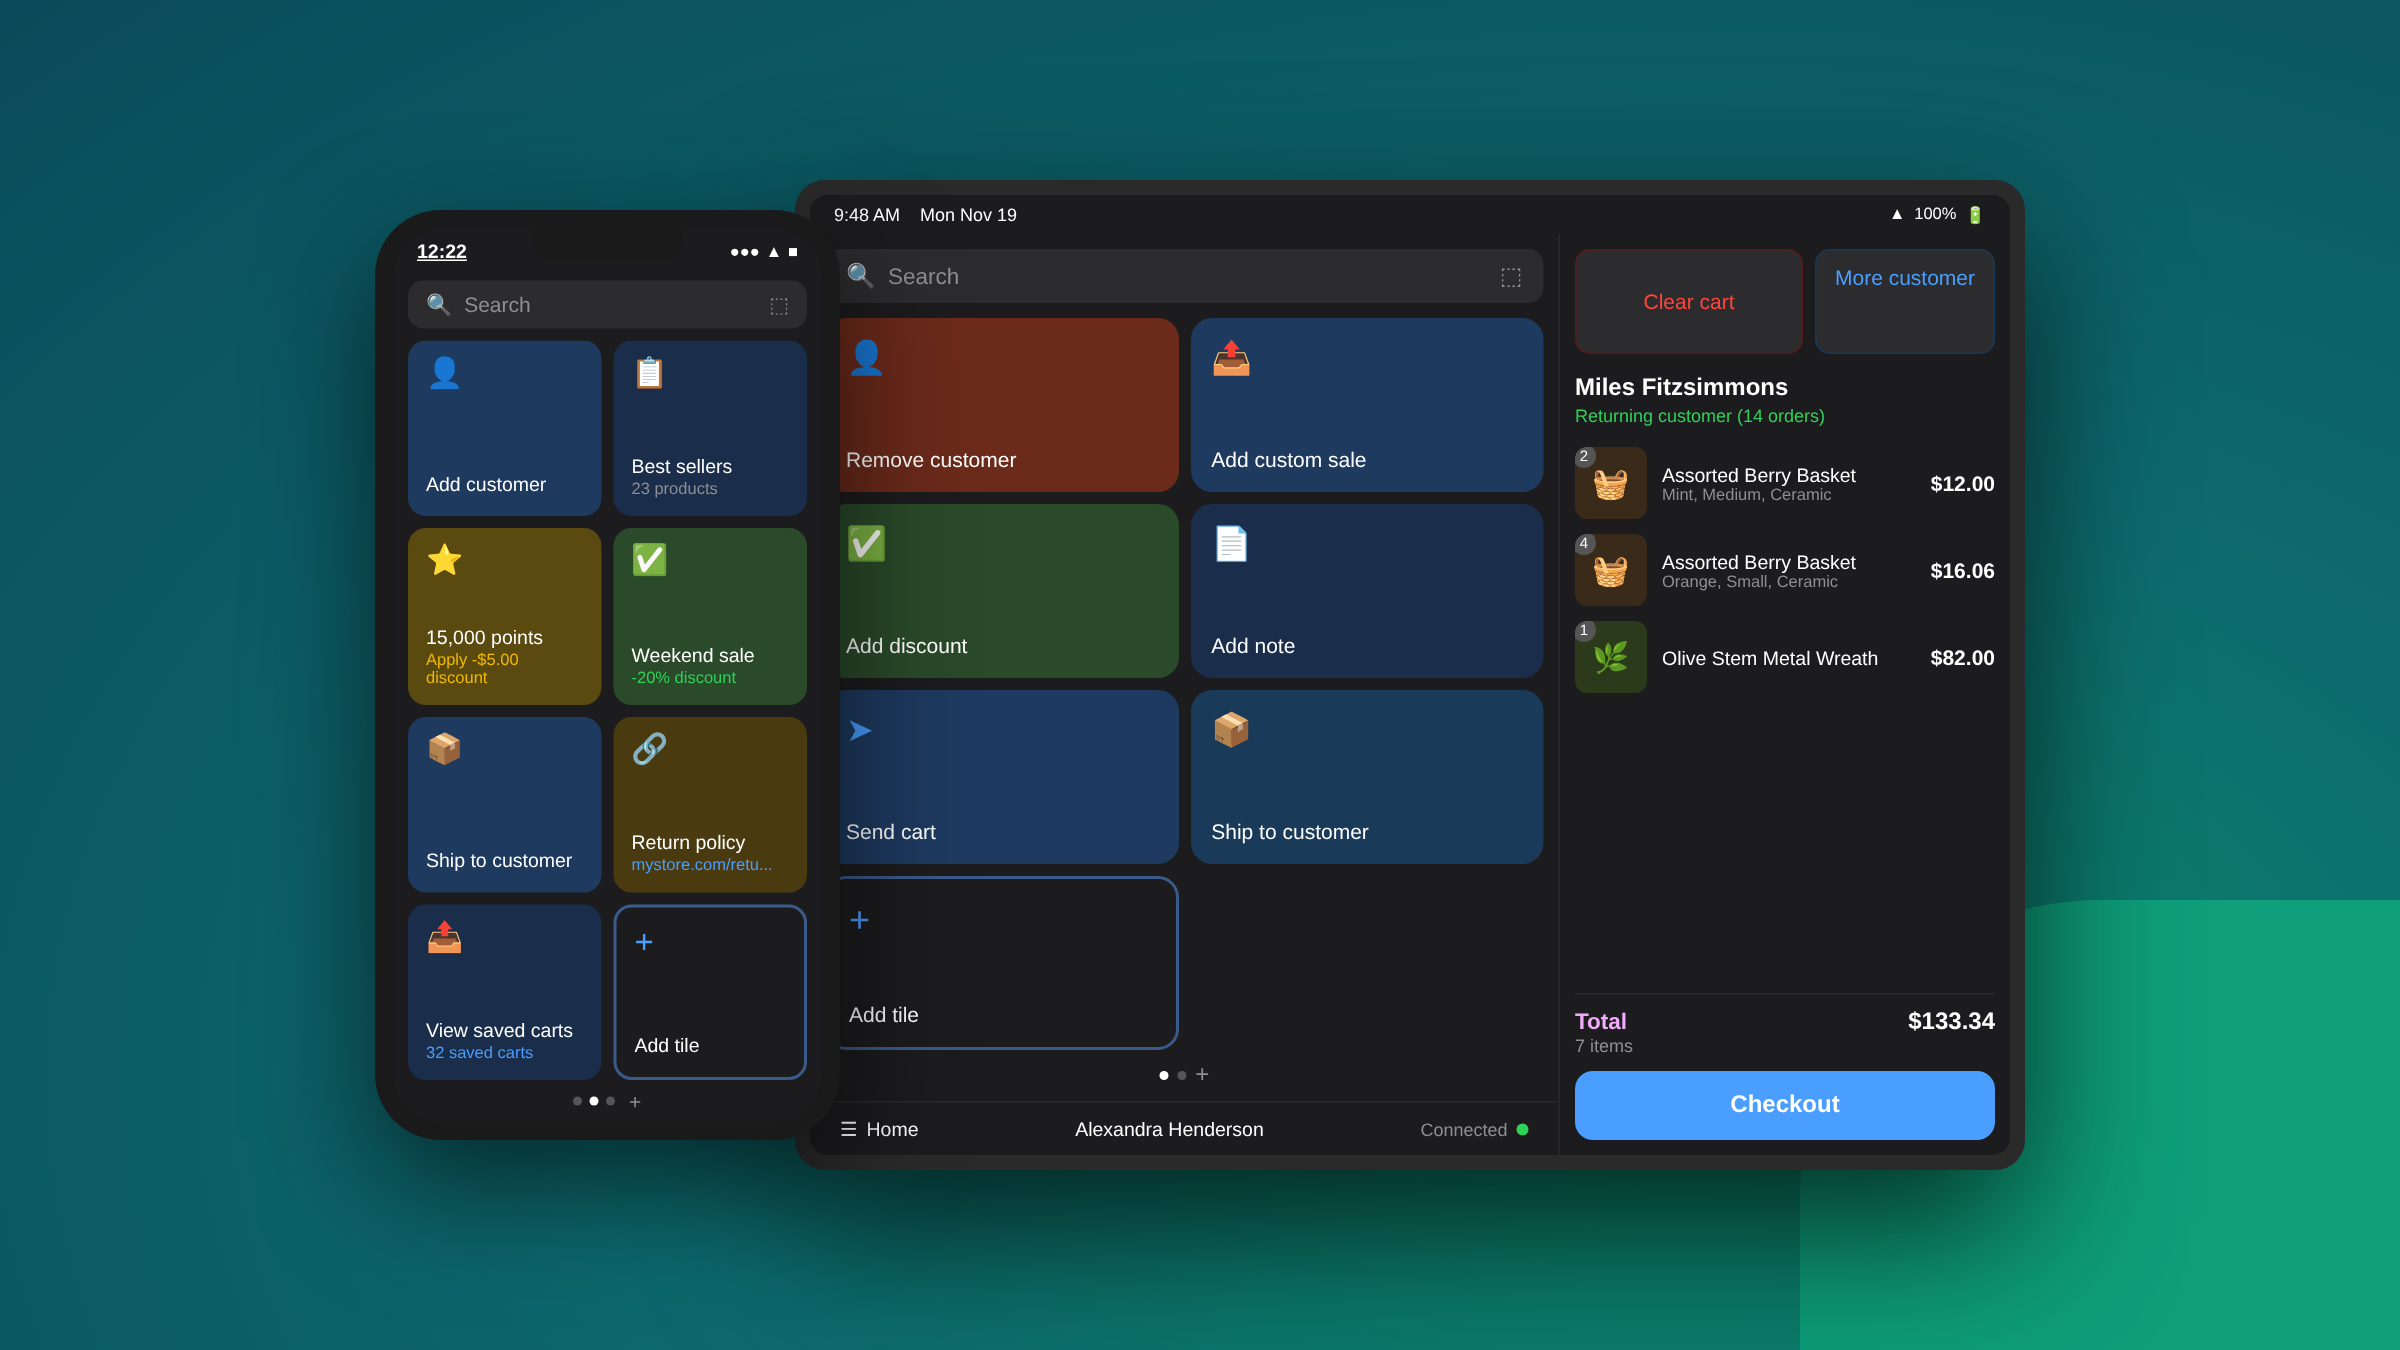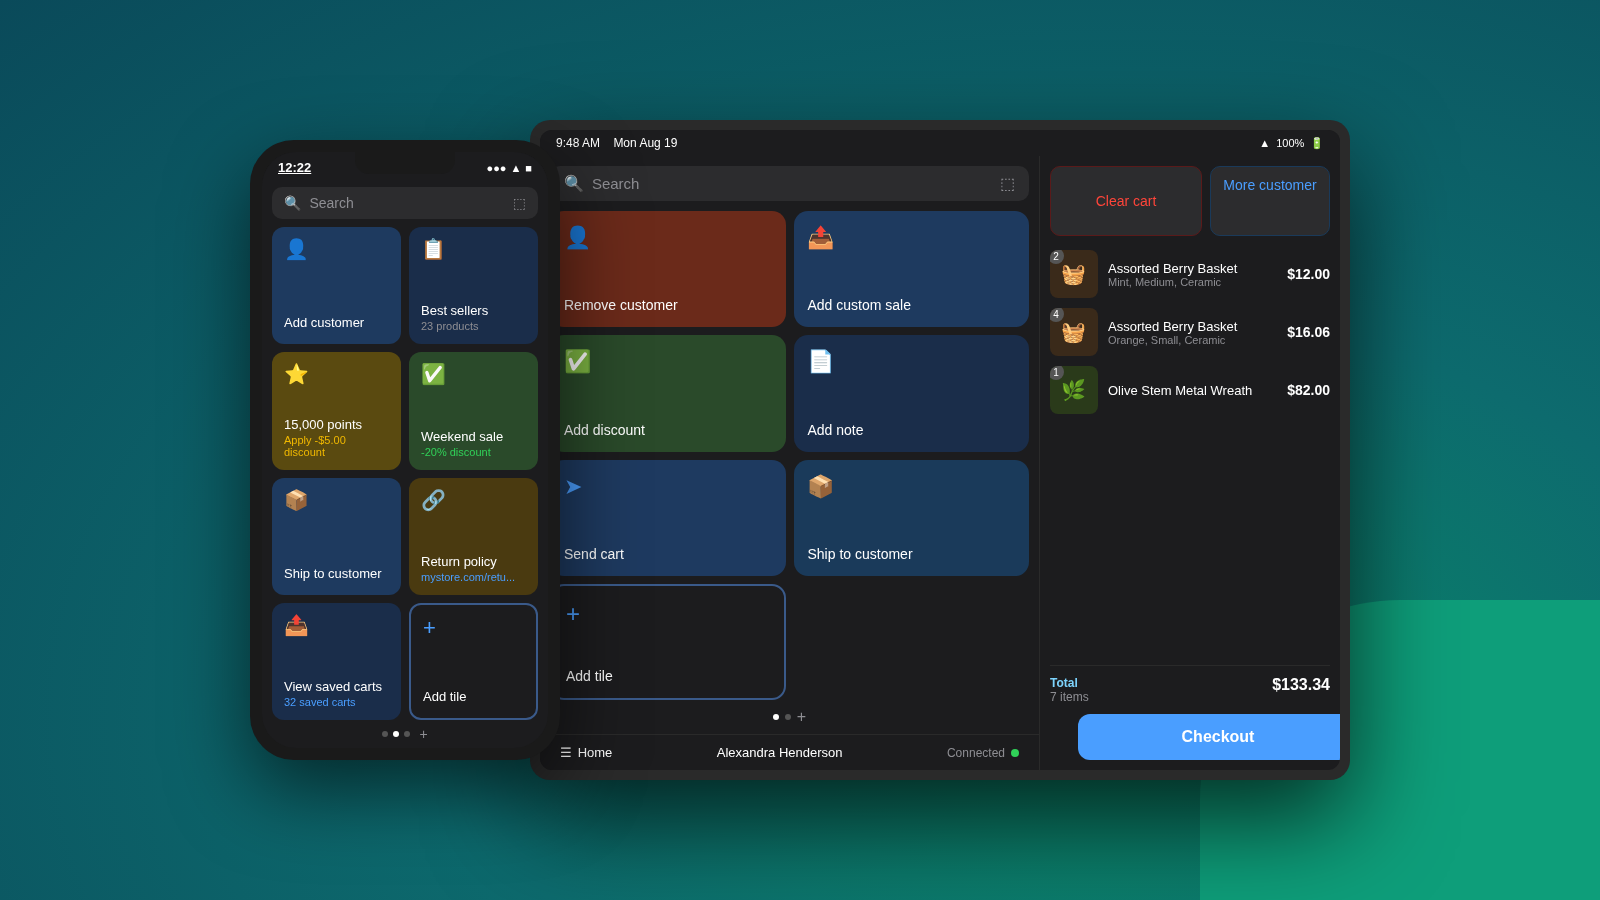--- a/index.html
+++ b/index.html
@@ -385,23 +385,23 @@
     }
     .cart-total {
       border-top: 1px solid #2a2a2a;
       padding-top: 10px;
       margin-top: 8px;
       display: flex;
       justify-content: space-between;
       align-items: flex-start;
     }
     .cart-total-label {
-      font-size: 12px;
+      font-size: 15px;
       font-weight: 600;
-      color: #7dd3fc;
+      color: #f0abfc;
     }
     .cart-total-items {
       font-size: 12px;
       color: #8e8e93;
     }
     .cart-total-amount {
       font-size: 16px;
       font-weight: 600;
       color: #fff;
     }
@@ -410,21 +410,20 @@
       color: #fff;
       border: none;
       border-radius: 12px;
       padding: 14px;
       font-size: 16px;
       font-weight: 600;
       cursor: pointer;
       width: 100%;
       margin-top: 10px;
       text-align: center;
-      margin-left: 28px;
     }
   </style>
 </head>
 <body>
 
 <div class="scene">
 
   <div class="phone">
     <div class="phone-notch"></div>
     <div class="phone-inner">
@@ -512,21 +511,21 @@
     </div>
   </div>
 
   <div class="tablet">
     <div class="tablet-inner">
 
       <div class="tablet-status-bar">
         <span class="tablet-time">
           <span>9:48 AM</span>
           &nbsp;&nbsp;
-          <span>Mon Aug 19</span>
+          <span>Mon Nov 19</span>
         </span>
         <div class="tablet-status-right">
           <span>▲</span>
           <span>100%</span>
           <span>🔋</span>
         </div>
       </div>
 
       <div class="tablet-main">
 
@@ -601,20 +600,24 @@
 
         </div>
 
         <div class="tablet-right">
 
           <div class="tablet-action-buttons">
             <div class="btn-clear-cart">Clear cart</div>
             <div class="btn-more-actions">More customer</div>
           </div>
 
+          <div class="customer-info">
+            <div class="customer-name">Miles Fitzsimmons</div>
+            <div class="customer-status">Returning customer (14 orders)</div>
+          </div>
 
           <div class="cart-items">
 
             <div class="cart-item">
               <div class="cart-item-img">
                 <span class="cart-item-badge">2</span>
                 🧺
               </div>
               <div class="cart-item-info">
                 <div class="cart-item-name">Assorted Berry Basket</div>

